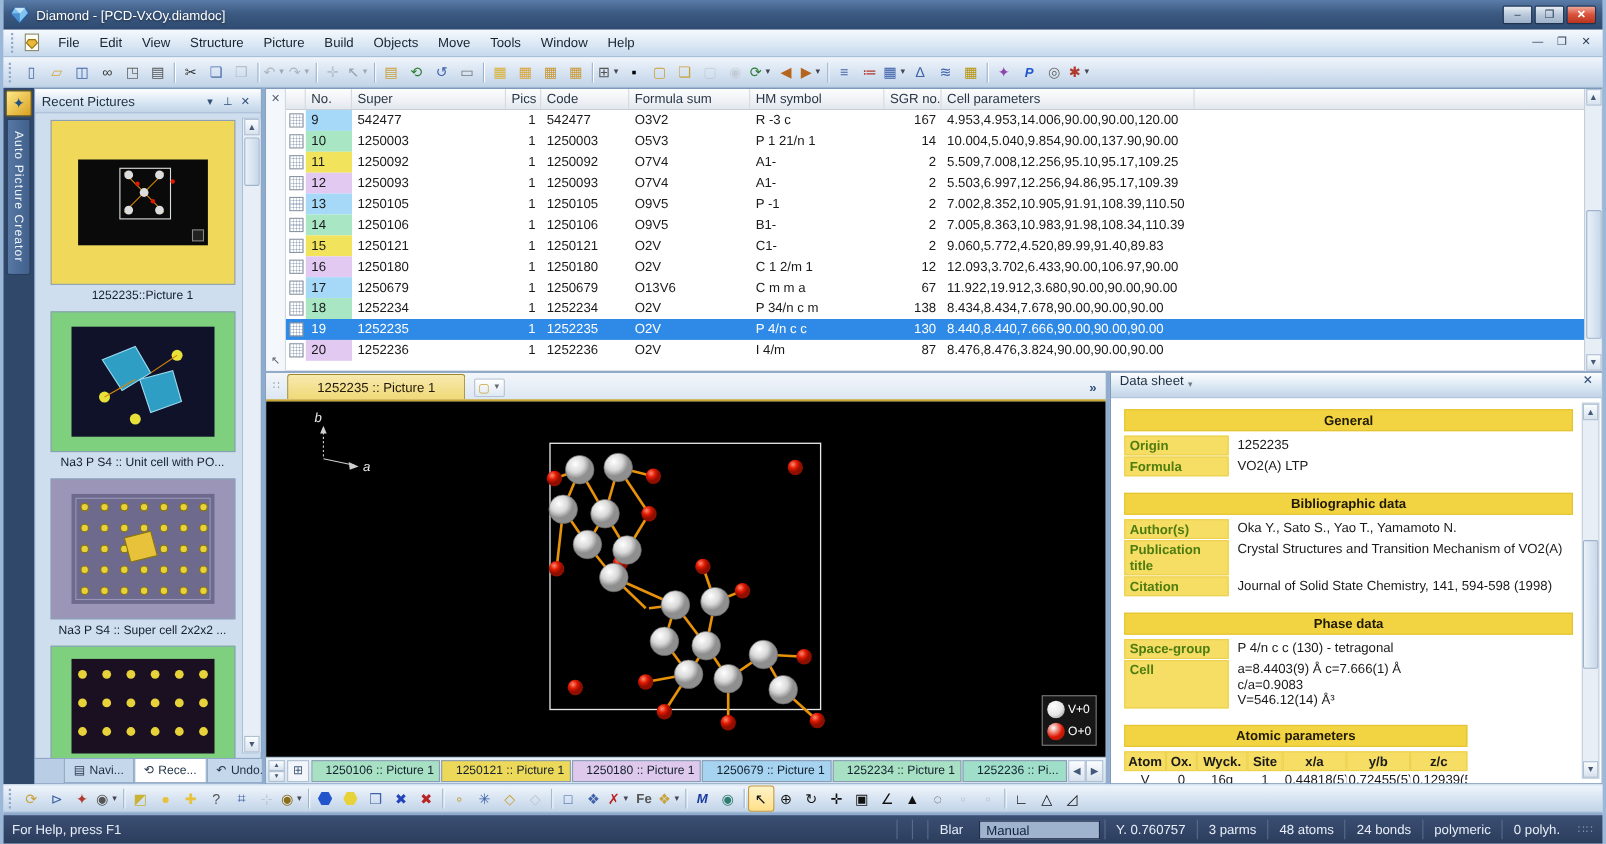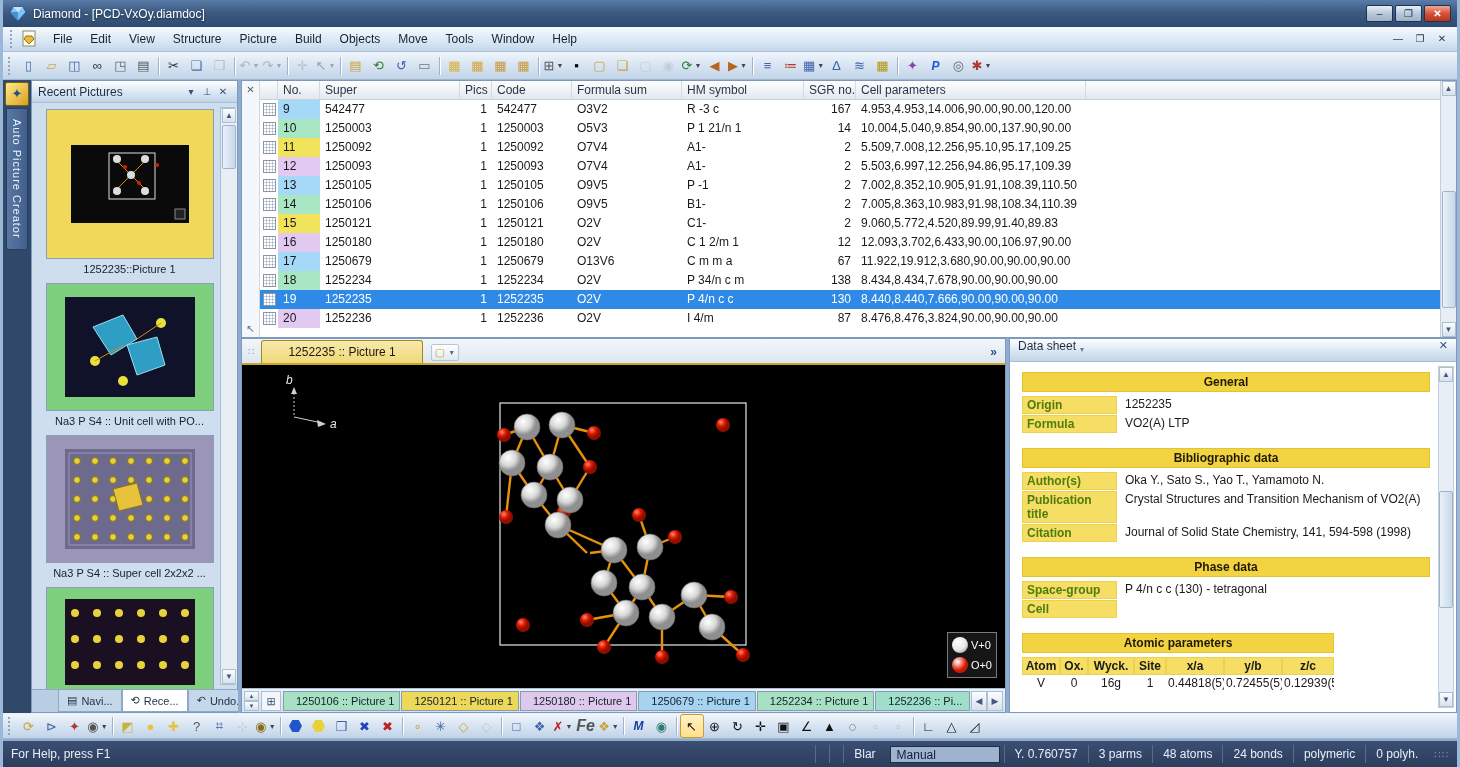--- a/index.html
+++ b/index.html
@@ -847,20 +847,25 @@
             <div class="ds-gap"></div>
             <div class="ds-section-header">Phase data</div>
             <div class="ds-row">
               <div class="ds-label">Space-group</div>
               <div class="ds-value">
                 <div>P 4/n c c (130) - tetragonal</div>
               </div>
             </div>
             <div class="ds-row">
               <div class="ds-label">Cell</div>
+              <div class="ds-value">
+                <div>a=8.4403(9) Å c=7.666(1) Å</div>
+                <div>c/a=0.9083</div>
+                <div>V=546.12(14) Å³</div>
+              </div>
             </div>
             <div class="ds-gap"></div>
             <div class="atomic">
               <div class="ds-section-header">Atomic parameters</div>
               <div class="at-row at-head">
                 <div class="atc0">Atom</div>
                 <div class="atc1">Ox.</div>
                 <div class="atc2">Wyck.</div>
                 <div class="atc3">Site</div>
                 <div class="atc4">x/a</div>
@@ -956,21 +961,21 @@
       <span style="color: rgb(63, 99, 168);">□</span>
     </div>
     <div class="tbtn">
       <span style="color: rgb(63, 99, 168);">❖</span>
     </div>
     <div class="tbtn">
       <span style="color: rgb(187, 34, 34);">✗</span>
       <span class="dd">▼</span>
     </div>
     <div class="tbtn">
-      <span style="color: rgb(85, 85, 85); font-weight: bold; font-style: italic; font-size: 16px;">Fe</span>
+      <span style="color: rgb(85, 85, 85); font-weight: bold; font-size: 12px;">Fe</span>
     </div>
     <div class="tbtn">
       <span style="color: rgb(200, 162, 58);">❖</span>
       <span class="dd">▼</span>
     </div>
     <div class="tb-sep"></div>
     <div class="tbtn">
       <span style="color: rgb(26, 58, 158); font-weight: bold; font-style: italic; font-size: 12px;">M</span>
     </div>
     <div class="tbtn">

